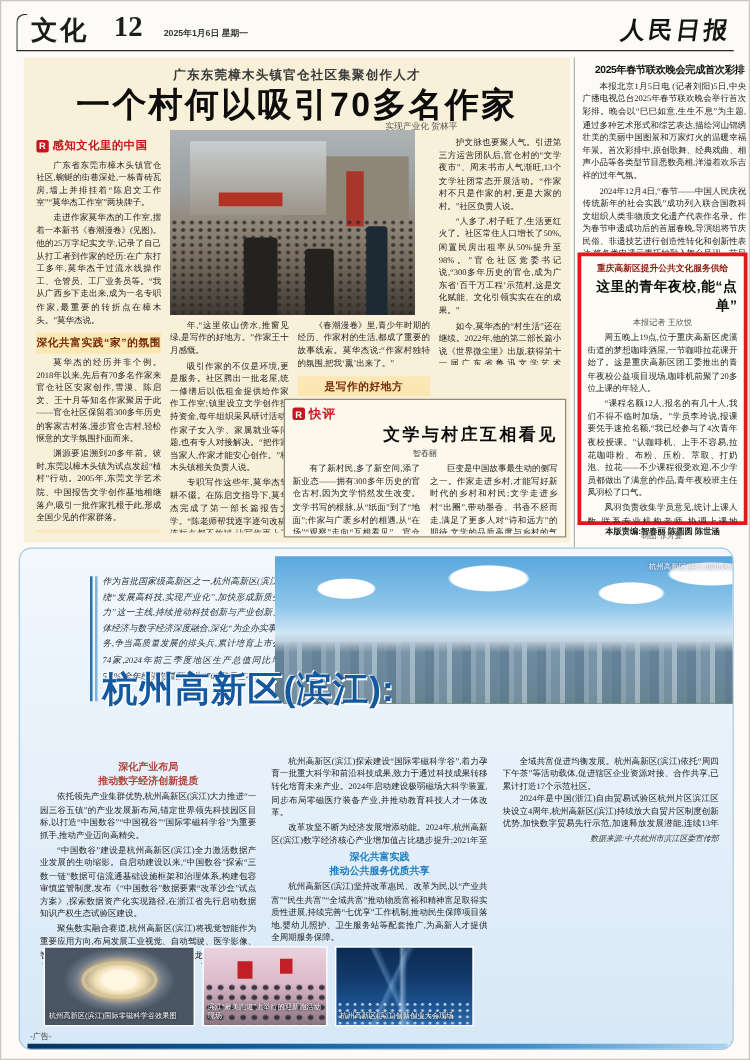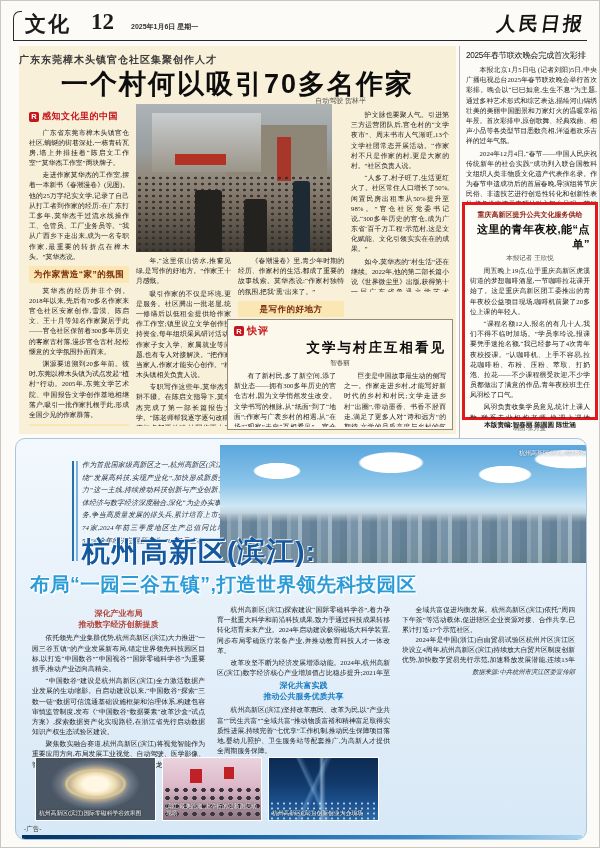--- a/index.html
+++ b/index.html
@@ -10,21 +10,21 @@
   
   .hdr{position:absolute;left:12px;top:8px;right:12px;height:32px;border-bottom:1.5px solid #2a2a2a;}
   .hdr-bracket{position:absolute;left:0;top:2px;width:9px;height:29px;border-left:1.6px solid #2a2a2a;border-top:1.6px solid #2a2a2a;border-top-left-radius:7px;}
   .hdr-section{position:absolute;left:12px;top:1px;font-size:21px;font-weight:bold;letter-spacing:2px;}
   .hdr-num{position:absolute;left:78px;top:0px;font-size:23px;font-weight:bold;font-family:"Liberation Serif",serif;}
   .hdr-date{position:absolute;left:118px;top:13px;font-size:7px;color:#333;font-weight:bold;}
   .masthead{position:absolute;right:2px;top:2px;font-size:19px;font-weight:900;
             font-family:"Liberation Serif",serif;transform:skewX(-8deg);letter-spacing:3px;color:#141414;}
   
   .artA{position:absolute;left:18px;top:45px;width:437px;height:388px;background:#f9f0da;}
-  .artA .kicker{position:absolute;left:0;top:7px;width:100%;font-size:10px;font-weight:bold;color:#3a3a3a;letter-spacing:1px;}
+  .artA .kicker{position:absolute;left:0;top:7px;width:100%;text-align:center;font-size:10px;font-weight:bold;color:#3a3a3a;letter-spacing:1px;}
   .artA .headline{position:absolute;left:0;top:20px;width:100%;text-align:center;font-size:27px;font-weight:900;letter-spacing:2px;color:#0d0d0d;}
   .artA .byline{position:absolute;right:90px;top:50px;font-size:7px;color:#555;font-family:"Liberation Serif",serif;}
   .cols p{margin:0 0 2px;text-indent:2em;text-align:justify;}
   .bodytxt{font-size:6.8px;line-height:1.5;font-family:"Liberation Serif",serif;color:#222;overflow:hidden;}
   .colA1{position:absolute;left:10px;top:64px;width:100px;height:316px;}
   .colA2{position:absolute;left:117px;top:210px;width:95px;height:170px;}
   .colA3{position:absolute;left:219px;top:210px;width:106px;height:61px;}
   .colA4{position:absolute;left:332px;top:64px;width:98px;height:182px;}
   .series{display:flex;align-items:center;gap:3px;margin-bottom:4px;}
   .ricon{width:10px;height:10px;background:#c5161d;color:#fff;font-size:7.5px;font-weight:bold;
@@ -44,21 +44,21 @@
   
   .kp{position:absolute;left:208px;top:273px;width:226px;height:111px;background:#fdf8ec;border:1px solid #8f8c7c;padding:4px 6px;}
   .kp-tagrow{display:flex;align-items:center;gap:3px;}
   .kp-tag{color:#c5161d;font-weight:bold;font-size:10px;letter-spacing:1px;}
   .kp-headline{text-align:right;font-size:13.5px;font-weight:900;letter-spacing:2px;margin-top:1px;color:#0d0d0d;}
   .kp-author{text-align:center;font-size:6.5px;color:#444;margin:2px 0 3px;}
   .kp-cols{display:flex;gap:8px;}
   .kp-col{flex:1;height:56px;}
   
   .rail{position:absolute;left:458px;top:45px;width:140px;height:392px;border-left:1px solid #b9b5ac;padding:2px 2px 0 6px;}
-  .cw-headline{font-size:8.2px;font-weight:400;white-space:nowrap;letter-spacing:-0.3px;margin:2px 0 4px;color:#111;}
+  .cw-headline{font-size:8.2px;font-weight:700;white-space:nowrap;letter-spacing:-0.3px;margin:2px 10px 4px;color:#111;}
   .cw-body{height:140px;}
   .redbox{position:absolute;left:2px;top:156px;width:136px;height:218px;border:3px solid #e2191c;background:#fdfcf6;padding:5px 5px 3px;}
   .nb-kicker{text-align:center;font-size:7px;color:#8c1d12;font-weight:bold;margin-bottom:2px;}
   .nb-headline{text-align:right;font-size:11px;font-weight:900;letter-spacing:0.5px;color:#0d0d0d;}
   .nb-byline{text-align:center;font-size:6.5px;color:#555;margin:2px 0 3px;}
   .nb-body{height:152px;}
   .nb-footer{text-align:center;font-size:6.6px;font-weight:bold;margin-top:3px;color:#222;}
   .nb-note{position:absolute;left:0;top:378px;width:100%;text-align:center;font-size:6.3px;color:#555;}
   
   .panel{position:absolute;left:14px;top:437px;width:572px;height:402px;border-radius:10px;
@@ -132,32 +132,32 @@
     <div class="hdr-bracket"></div>
     <div class="hdr-section">文化</div>
     <div class="hdr-num">12</div>
     <div class="hdr-date">2025年1月6日 星期一</div>
     <div class="masthead">人民日报</div>
   </div>
 
   <div class="artA">
     <div class="kicker">广东东莞樟木头镇官仓社区集聚创作人才</div>
     <div class="headline">一个村何以吸引70多名作家</div>
-    <div class="byline">自动驾驶 贺林平</div>
+    <div class="byline">实现产业化 贺林平</div>
 
     <div class="colA1 bodytxt cols">
       <div class="series">
         <span class="ricon">R</span>
         <span class="series-label">感知文化里的中国</span>
       </div>
       <div class="cols">
           <p>广东省东莞市樟木头镇官仓社区,蜿蜒的街巷深处,一栋青砖瓦房,墙上并排挂着“陈启文工作室”“莫华杰工作室”两块牌子。</p>
           <p>走进作家莫华杰的工作室,摆着一本新书《春潮漫卷》(见图)。他的25万字纪实文学,记录了自己从打工者到作家的经历:在广东打工多年,莫华杰干过流水线操作工、仓管员、工厂业务员等。“我从广西乡下走出来,成为一名专职作家,最重要的转折点在樟木头。”莫华杰说。</p>
         </div>
-      <div class="subhead">为作家营造“家”的氛围</div>
+      <div class="subhead">深化共富实践“家”的氛围</div>
       <div class="cols">
           <p>莫华杰的经历并非个例。2018年以来,先后有70多名作家来官仓社区安家创作,雪漠、陈启文、王十月等知名作家聚居于此——官仓社区保留着300多年历史的客家古村落,漫步官仓古村,轻松惬意的文学氛围扑面而来。</p>
           <p>渊源要追溯到20多年前。彼时,东莞以樟木头镇为试点发起“植村”行动。2005年,东莞文学艺术院、中国报告文学创作基地相继落户,吸引一批作家扎根于此,形成全国少见的作家群落。</p>
         </div>
       <div class="subhead">文学氛围“熏”出好作品</div>
 
     </div>
 
     <div class="photoA">
       <div class="bld"></div>
@@ -235,21 +235,20 @@
     <div class="intro-bar"></div>
     <div class="intro">作为首批国家级高新区之一,杭州高新区(滨江)围绕“发展高科技,实现产业化”,加快形成新质生产力”这一主线,持续推动科技创新与产业创新、实体经济与数字经济深度融合,深化“为企办实事”服务,争当高质量发展的排头兵,累计培育上市公司74家,2024年前三季度地区生产总值同比增长5.2%,全年经济总量预计为2700亿元左右。</div>
 
     <div class="cityphoto">
       <div class="clouds"></div>
       <div class="skyline"></div>
       <div class="photo-label">杭州高新区(滨江)城市风光图</div>
     </div>
 
     <div class="bj-title1">杭州高新区(滨江):</div>
-    <div class="bj-title2">布局“一园三谷五镇”,打造世界领先科技园区</div>
 
     <div class="bj-cols">
       <div class="bj-col">
         <div class="bj-sub red">
           <div>深化产业布局</div>
           <div>推动数字经济创新提质</div>
         </div>
         <div class="bj-block cols" style="height:138px;">
             <p>依托领先产业集群优势,杭州高新区(滨江)大力推进“一园三谷五镇”的产业发展新布局,锚定世界领先科技园区目标,以打造“中国数谷”“中国视谷”“国际零磁科学谷”为重要抓手,推动产业迈向高精尖。</p>
             <p>“中国数谷”建设是杭州高新区(滨江)全力激活数据产业发展的生动缩影。自启动建设以来,“中国数谷”探索“三数一链”数据可信流通基础设施框架和治理体系,构建包容审慎监管制度,发布《“中国数谷”数据要素“改革沙盒”试点方案》,探索数据资产化实现路径,在浙江省先行启动数据知识产权生态试验区建设。</p>

